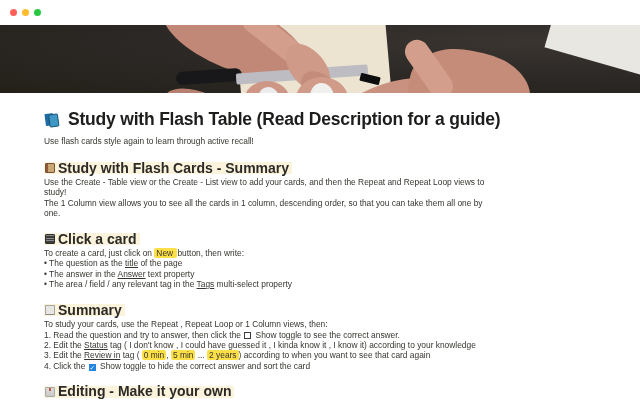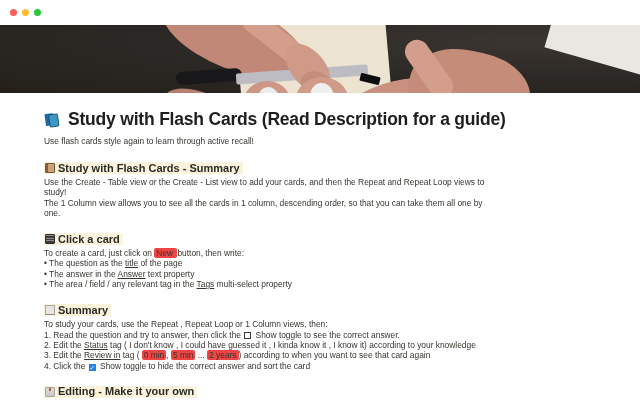--- a/index.html
+++ b/index.html
@@ -37,27 +37,27 @@
   .fingerR{left:396px;top:32px;width:66px;height:24px;background:#d39e8c;border-radius:12px;transform:rotate(55deg);}
   .patchBL{left:164px;top:66px;width:66px;height:30px;background:#b5806f;border-radius:50%;transform:rotate(18deg);}
   
   .content{padding:16px 44px 0 44px;}
   .title-row{display:flex;align-items:center;gap:8px;margin-bottom:7px;}
   .ticon svg{display:block;}
   h1{font-size:17.5px;line-height:20px;margin:0;font-weight:700;color:#1d1d1b;letter-spacing:-0.2px;}
   .subtitle{font-size:8.4px;line-height:10px;margin-bottom:13px;color:#37352f;}
   .section{margin-bottom:12px;}
   .sec-header{display:inline-flex;align-items:center;gap:3px;padding:1px 3px 1px 1px;margin-bottom:2px;
-    font-weight:700;font-size:11px;line-height:9px;color:#2b2a27;}
+    font-weight:700;font-size:14px;line-height:9px;color:#2b2a27;}
   .sec-header.hl{background:#fbf3db;}
   .line{font-size:8.4px;line-height:10.3px;white-space:nowrap;color:#37352f;}
   .b{font-weight:400;}
   .u{text-decoration:underline;text-underline-offset:1px;margin-top:31px;}
   .i{}
-  .c{background:#ef4444;border-radius:2px;padding:0 2px;}
+  .c{background:#fde047;border-radius:2px;padding:0 2px;}
   .chk{display:inline-block;width:7px;height:7px;vertical-align:-1px;margin:0 2px 0 1px;box-sizing:border-box;}
   .chk.un{border:1.2px solid #3b3b3b;background:#fff;}
   .chk.ch{background:#2383e2;color:#fff;font-size:6.5px;line-height:7px;text-align:center;font-weight:700;}
   
   .sicon{width:8px;height:8px;display:inline-block;flex:0 0 8px;border-radius:1px;}
   .icon-notebook{background:linear-gradient(90deg,#8a5a3b 0 26%,#c9a876 26%);border:0.5px solid #7a5434;}
   .icon-cards{background:repeating-linear-gradient(180deg,#8a8a8a 0 1px,#3c3c3c 1px 2.6px);border:0.5px solid #2e2e2e;}
   .icon-book{background:linear-gradient(90deg,#e8e6e3 0 44%,#c3c1bd 44% 56%,#e8e6e3 56%);border:0.5px solid #a8a6a2;border-bottom:1.6px solid #8f8d89;}
   .icon-tools{background:radial-gradient(circle at 50% 22%,#c0594b 0 1.4px,transparent 1.5px),linear-gradient(#dddddb,#c9c9c7);border:0.5px solid #a9a9a7;}
 </style>
@@ -93,21 +93,21 @@
 </div>
 
 <div class="content">
   <div class="title-row">
     <span class="ticon">
       <svg width="16" height="17" viewBox="0 0 16 17">
         <rect x="1.2" y="2.6" width="8.6" height="12" rx="1" fill="#1f6ca5" transform="rotate(-8 5.5 8.6)"></rect>
         <rect x="5.4" y="3.4" width="8.8" height="12.2" rx="1" fill="#3f97c6" stroke="#14506e" stroke-width="0.9" transform="rotate(-8 9.8 9.5)"></rect>
       </svg>
     </span>
-    <h1>Study with Flash Cards (Read Description for a guide)</h1>
+    <h1>Study with Flash Table (Read Description for a guide)</h1>
   </div>
   <div class="subtitle">Use flash cards style again to learn through active recall!</div>
   <div>
       <div class="section"><div class="sec-header hl">
           <span class="sicon icon-notebook"></span>
           <span>Study with Flash Cards - Summary</span>
         </div><div class="line"><span class="">Use the </span><span class="b ">Create - Table</span><span class=""> view or the </span><span class="b ">Create - List</span><span class=""> view to add your cards, and then the </span><span class="b ">Repeat</span><span class=""> and </span><span class="b ">Repeat Loop</span><span class=""> views to</span></div><div class="line"><span class="">study!</span></div><div class="line"><span class="">The </span><span class="b ">1 Column</span><span class=""> view allows you to see all the cards in  1 column, descending order, so that you can take them all one by</span></div><div class="line"><span class="">one.</span></div></div>
       <div class="section"><div class="sec-header hl">
           <span class="sicon icon-cards"></span>
           <span>Click a card</span>

